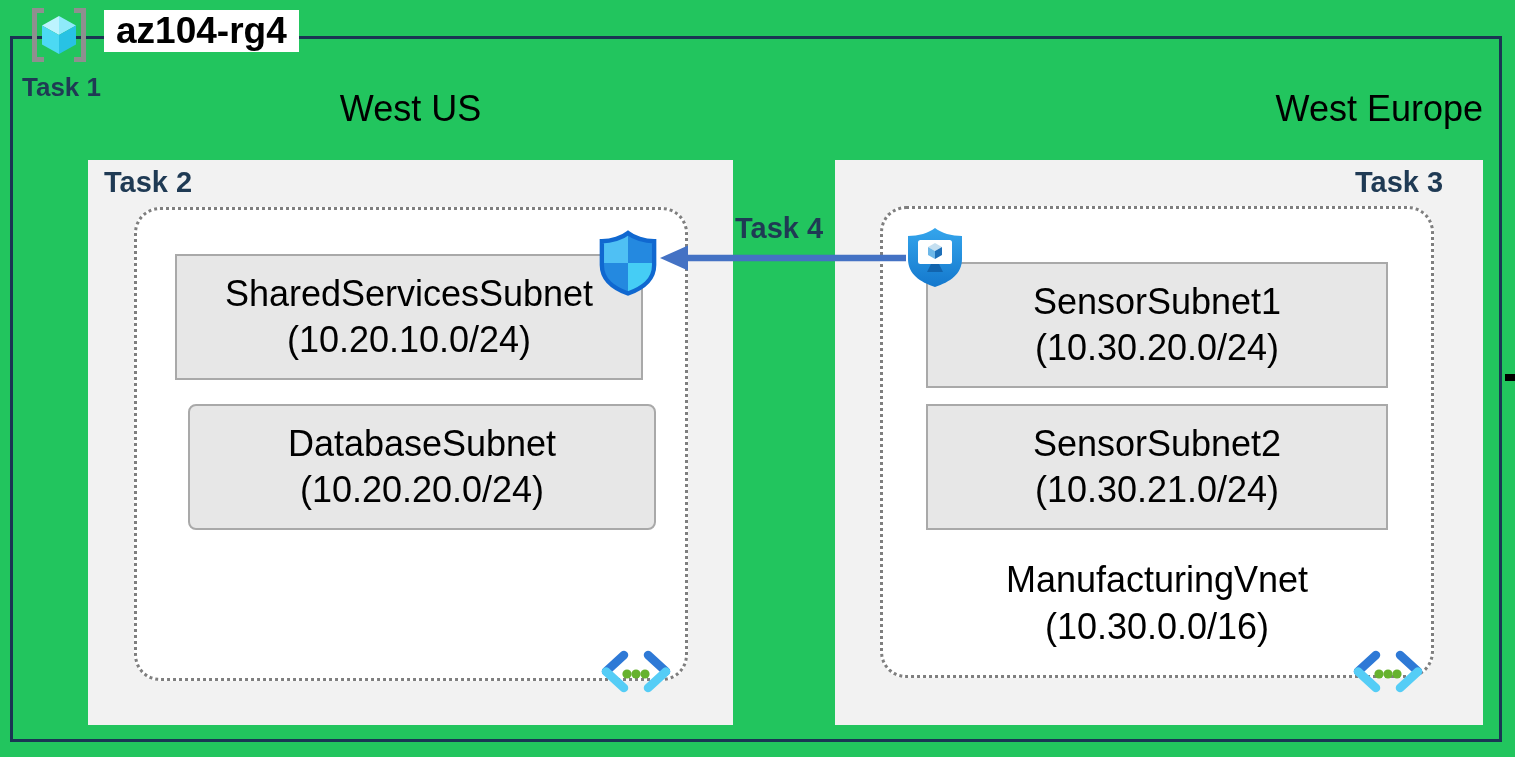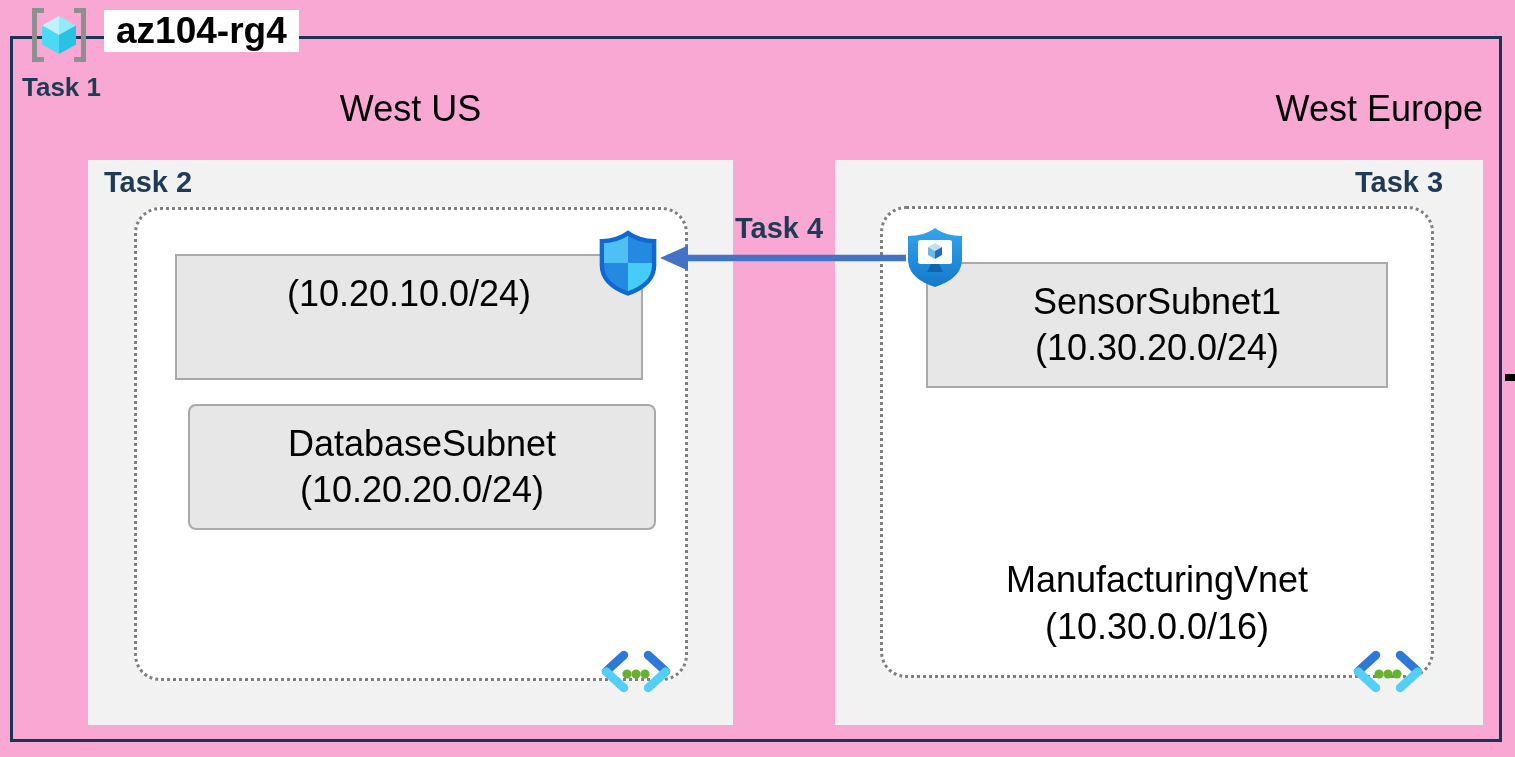--- a/index.html
+++ b/index.html
@@ -1,17 +1,17 @@
 <!DOCTYPE html>
 <html><head>
 <meta charset="utf-8">
 <style>
   html,body{margin:0;padding:0;background:#fff;}
   #stage{
-    position:relative;width:1515px;height:757px;background:#f9a8d4;overflow:hidden;
+    position:relative;width:1515px;height:757px;background:#22c55e;overflow:hidden;
     font-family:"Liberation Sans","DejaVu Sans",sans-serif;color:#000;
   }
   .frame{
     position:absolute;left:10px;top:36px;width:1492px;height:706px;
     border:3px solid #1a3553;box-sizing:border-box;background:transparent;
   }
   .rg-title{
     position:absolute;left:104px;top:10px;background:#ffffff;padding:0 12px;
     font-size:37px;font-weight:bold;color:#000;white-space:nowrap;
   }
@@ -66,30 +66,35 @@
   <div class="region-box" style="left:88px;width:645px;"></div>
   <div class="region-box" style="left:835px;width:648px;"></div>
 
   <div class="task-label" style="left:104px;top:166px;">Task 2</div>
   <div class="task-label" style="left:1355px;top:166px;">Task 3</div>
 
   <div class="vnet-dotted" style="left:134px;top:207px;width:554px;height:474px;"></div>
   <div class="vnet-dotted" style="left:880px;top:206px;width:554px;height:472px;"></div>
 
   <div class="subnet-box" style="left:175px;top:254px;">
+    <span class="ln">SharedServicesSubnet</span>
     <span class="ln">(10.20.10.0/24)</span>
   </div>
   <div class="subnet-box" style="left:188px;top:404px;border-radius:8px;">
     <span class="ln">DatabaseSubnet</span>
     <span class="ln">(10.20.20.0/24)</span>
   </div>
 
   <div class="subnet-box" style="left:926px;top:262px;width:462px;">
     <span class="ln">SensorSubnet1</span>
     <span class="ln">(10.30.20.0/24)</span>
+  </div>
+  <div class="subnet-box" style="left:926px;top:404px;width:462px;">
+    <span class="ln">SensorSubnet2</span>
+    <span class="ln">(10.30.21.0/24)</span>
   </div>
 
   <div class="vnet-name" style="left:926px;top:556px;width:462px;">
     <span class="ln">ManufacturingVnet</span>
     <span class="ln">(10.30.0.0/16)</span>
   </div>
 
   <div class="task-label" style="left:735px;top:212px;">Task 4</div>
 
   <svg class="icon" style="left:652px;top:240px;" width="258" height="36" viewBox="0 0 258 36">

